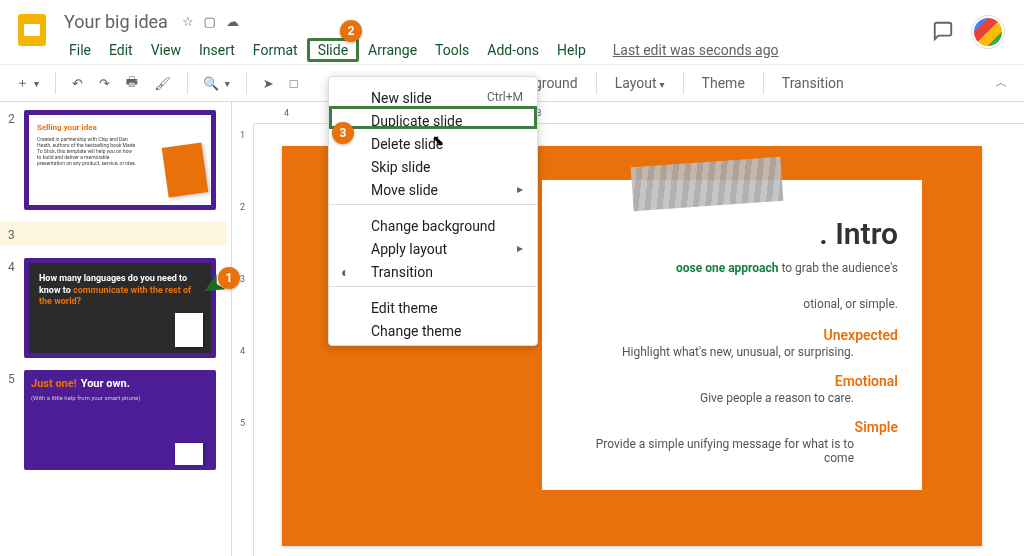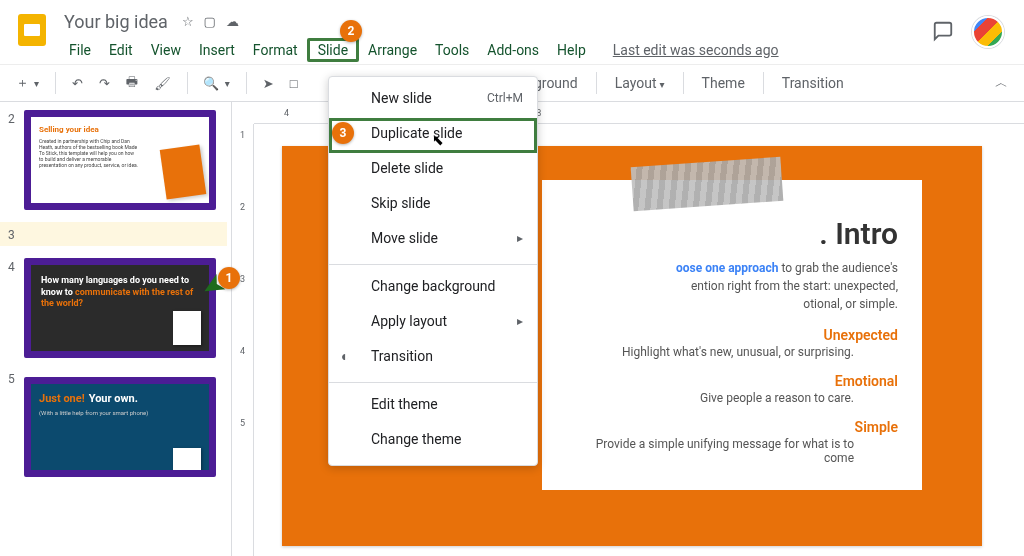--- a/index.html
+++ b/index.html
@@ -72,42 +72,42 @@
     width: 232px;
     border-right: 1px solid #dadce0;
     padding: 8px 4px 8px 8px;
     overflow: hidden;
     position: relative;
   }
   .thumb-row { display: flex; margin-bottom: 12px; }
   .thumb-num { width: 16px; font-size: 12px; color: #5f6368; padding-top: 2px;}
   .thumb {
     width: 192px; height: 100px;
-    border: 7px solid #4c1d95;
+    border: 5px solid #4c1d95;
     border-radius: 2px;
     overflow: hidden;
     background: #fff;
     position: relative;
     font-size: 6px;
   }
   .thumb.selected { outline: 3px solid #f4b400; outline-offset: 4px;}
   .t2 { padding: 8px;}
   .t2 .title { color: #e8710a; font-weight: bold; font-size: 8px;}
   .t2 .body { color: #444; font-size: 5px; margin-top: 4px; width: 100px;}
   .t2 .book { position:absolute; right:6px; top:30px; width:40px;height:50px;background:#e8710a; transform: rotate(-8deg); box-shadow: 2px 2px 4px rgba(0,0,0,.2);}
   .t3 { background: #e8710a; display:flex; align-items:center; justify-content:center;}
   .t3 .card { background: #fff; width: 120px; height: 74px; padding: 4px; position: relative;}
   .t3 .card::before { content:''; position:absolute; top:-6px; left:30px; width:40px;height:12px;background:#a9a9a9; transform: rotate(-3deg);}
   .t3-title { color:#333; font-weight:bold; font-size:7px;}
   .t3 li { color:#e8710a; font-size:5px;}
   .t4 { background: #2b2b2b; padding: 10px;}
   .t4-text { color: #fff; font-size: 9px; font-weight: bold; line-height: 1.3;}
   .t4-text .orange { color: #e8710a;}
   .t4 .paper { position:absolute; right:8px; bottom:6px; width:28px;height:34px;background:#fff; box-shadow: 1px 1px 3px rgba(0,0,0,.4);}
-  .t5 { background: #0c4a6e; padding: 8px; margin-top: 7px;}
+  .t5 { background: #4c1d95; padding: 2px;}
   .t5-a { color: #e8710a; font-size: 11px; font-weight:bold;}
   .t5-b { color: #fff; font-size: 11px; font-weight:bold; margin-left:4px;}
   .t5-c { color: #ccc; font-size: 6px; margin-top:4px;}
   .t5 .paper { position:absolute; right:8px; bottom:-12px; width:28px;height:34px;background:#fff; box-shadow: 1px 1px 3px rgba(0,0,0,.4);}
 
   
   .canvas-area { flex: 1; position: relative; background: #fff;}
   .ruler-v {
     position: absolute; left: 0; top: 22px; bottom: 0; width: 22px;
     background: #fff; border-right: 1px solid #dadce0;
@@ -138,39 +138,39 @@
   }
   .tape {
     position: absolute; top: -18px; left: 90px;
     width: 150px; height: 44px;
     background: repeating-linear-gradient(100deg,#bfbfbf 0 6px,#a8a8a8 6px 12px);
     transform: rotate(-4deg);
     opacity: .9;
   }
   .card-title { font-size: 30px; font-weight: 600; color: #333; margin: 16px 0 8px 0;}
   .card-sub { font-size: 12px; color: #555; line-height: 1.5; margin-bottom: 14px;}
-  .card-sub b { color: #3b82f6;}
+  .card-sub b { color: #15803d;}
   .approach { margin: 10px 0 14px 28px;}
   .approach-title { color: #e8710a; font-size: 14px; font-weight: 600;}
   .approach-body { color: #555; font-size: 12px; margin-top: 2px; max-width: 260px;}
 
   
   .dropdown {
     position: absolute;
     left: 328px; top: 76px;
     width: 210px;
     background: #fff;
     border: 1px solid #dadce0;
     box-shadow: 0 2px 10px rgba(0,0,0,.2);
     border-radius: 4px;
     padding: 6px 0;
     z-index: 50;
     font-size: 14px;
   }
-  .dd-item { display:flex; align-items:center; padding: 7px 14px 12px 42px; color:#202124; cursor:pointer; position:relative;}
+  .dd-item { display:flex; align-items:flex-start; padding: 7px 14px 0 42px; color:#202124; cursor:pointer; position:relative;}
   .dd-item.highlighted { outline: 3px solid #3f7d3f; outline-offset: -3px;}
   .dd-shortcut { margin-left:auto; color:#5f6368; font-size: 12px;}
   .dd-sep { height:1px; background:#dadce0; margin: 6px 0;}
   .dd-arrow { margin-left:auto; color:#5f6368; font-size: 12px;}
   .dd-icon { position:absolute; left: 12px; top: 7px; color:#5f6368;}
 
   
   .badge {
     position: absolute;
     width: 22px; height: 22px;
@@ -302,21 +302,21 @@
         <div>3</div>
         <div>4</div>
         <div>5</div>
     </div>
     <div class="canvas">
       <div class="whitecard">
         <div class="tape"></div>
         <div class="card-title">. Intro</div>
         <div class="card-sub">
           <b>oose one approach</b><span> to grab the audience's</span><br>
-          <span>ention right from the start: unexpected,</span><br>
+          <br>
           <span>otional, or simple.</span>
         </div>
         <div class="approach">
           <div class="approach-title">Unexpected</div>
           <div class="approach-body">Highlight what's new, unusual, or surprising.</div>
         </div>
         <div class="approach">
           <div class="approach-title">Emotional</div>
           <div class="approach-body">Give people a reason to care.</div>
         </div>

